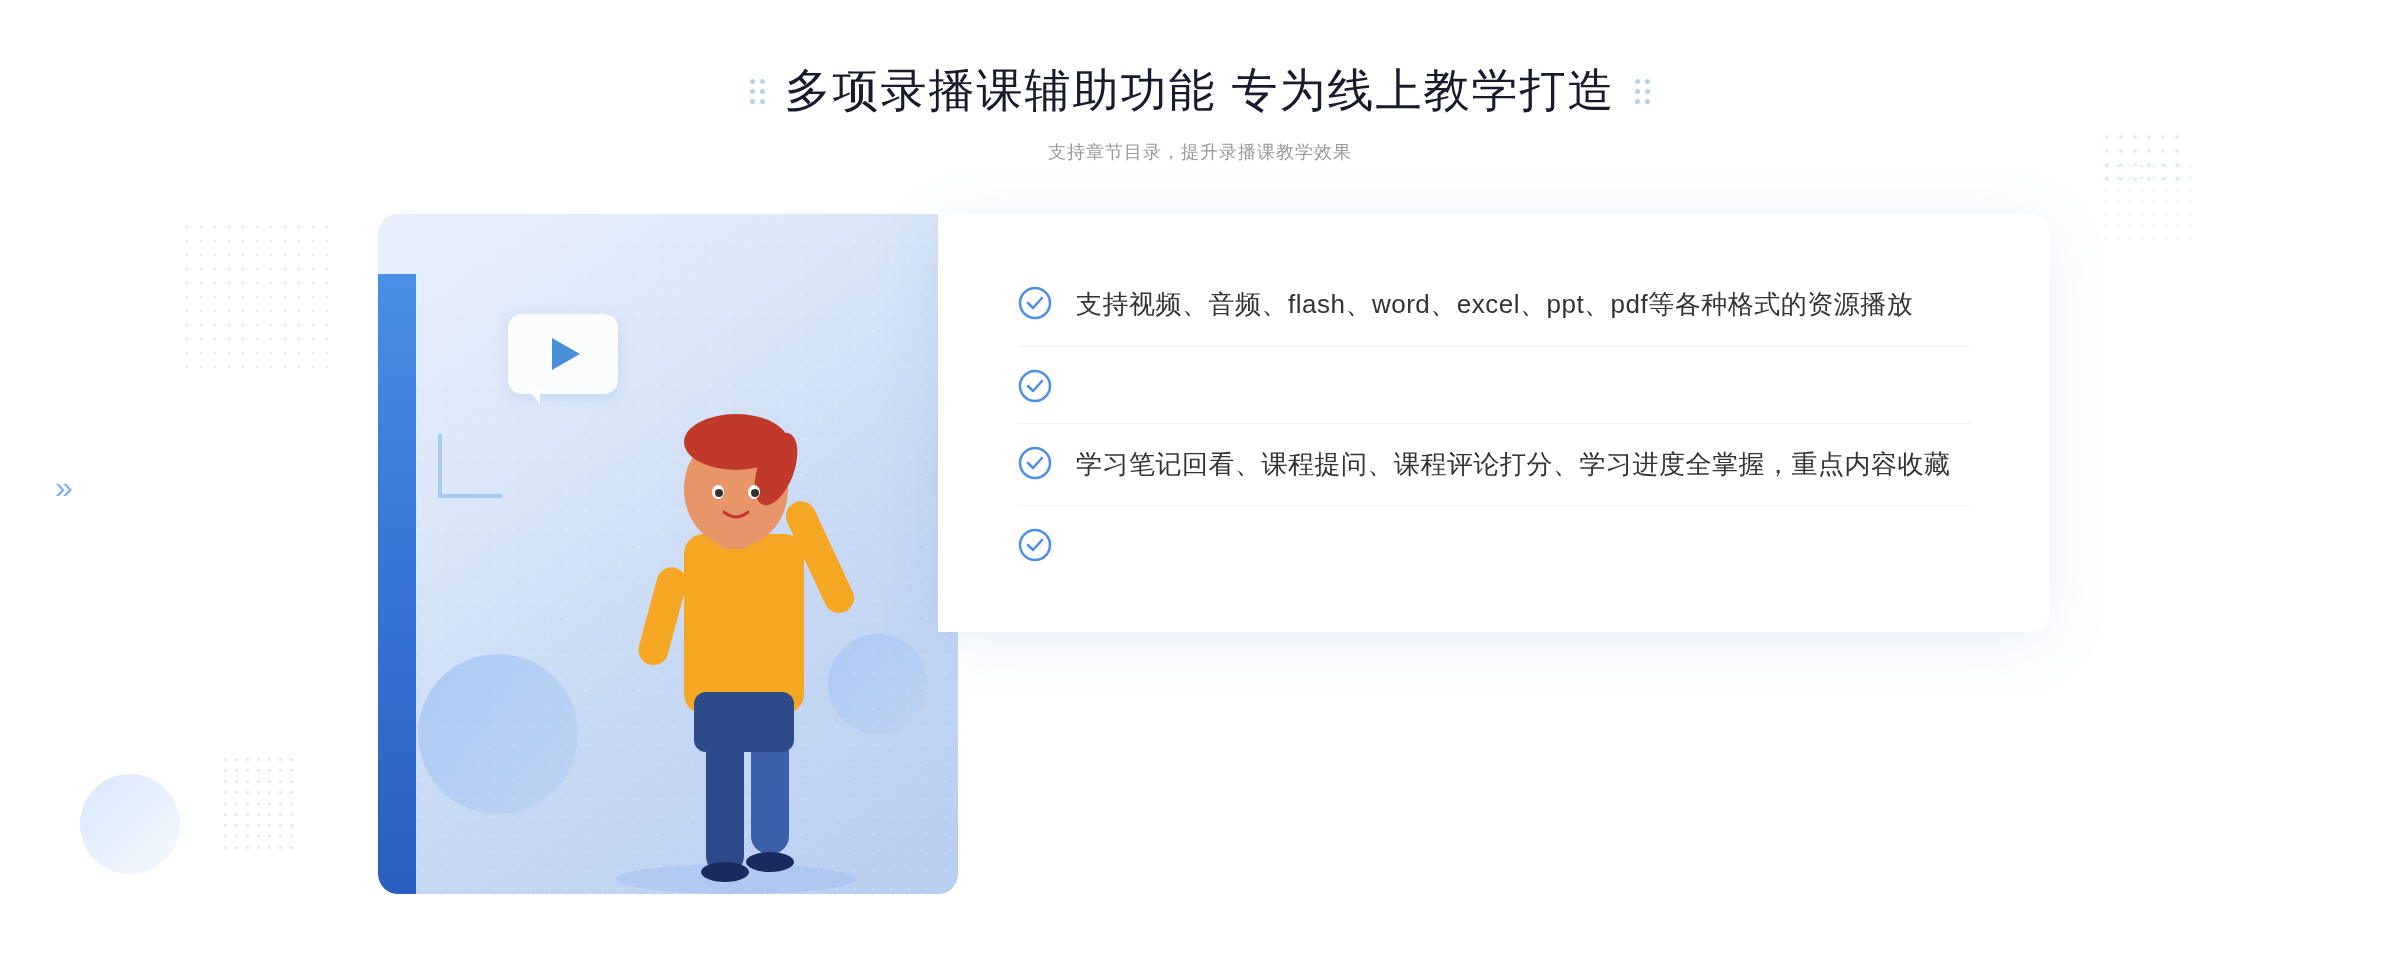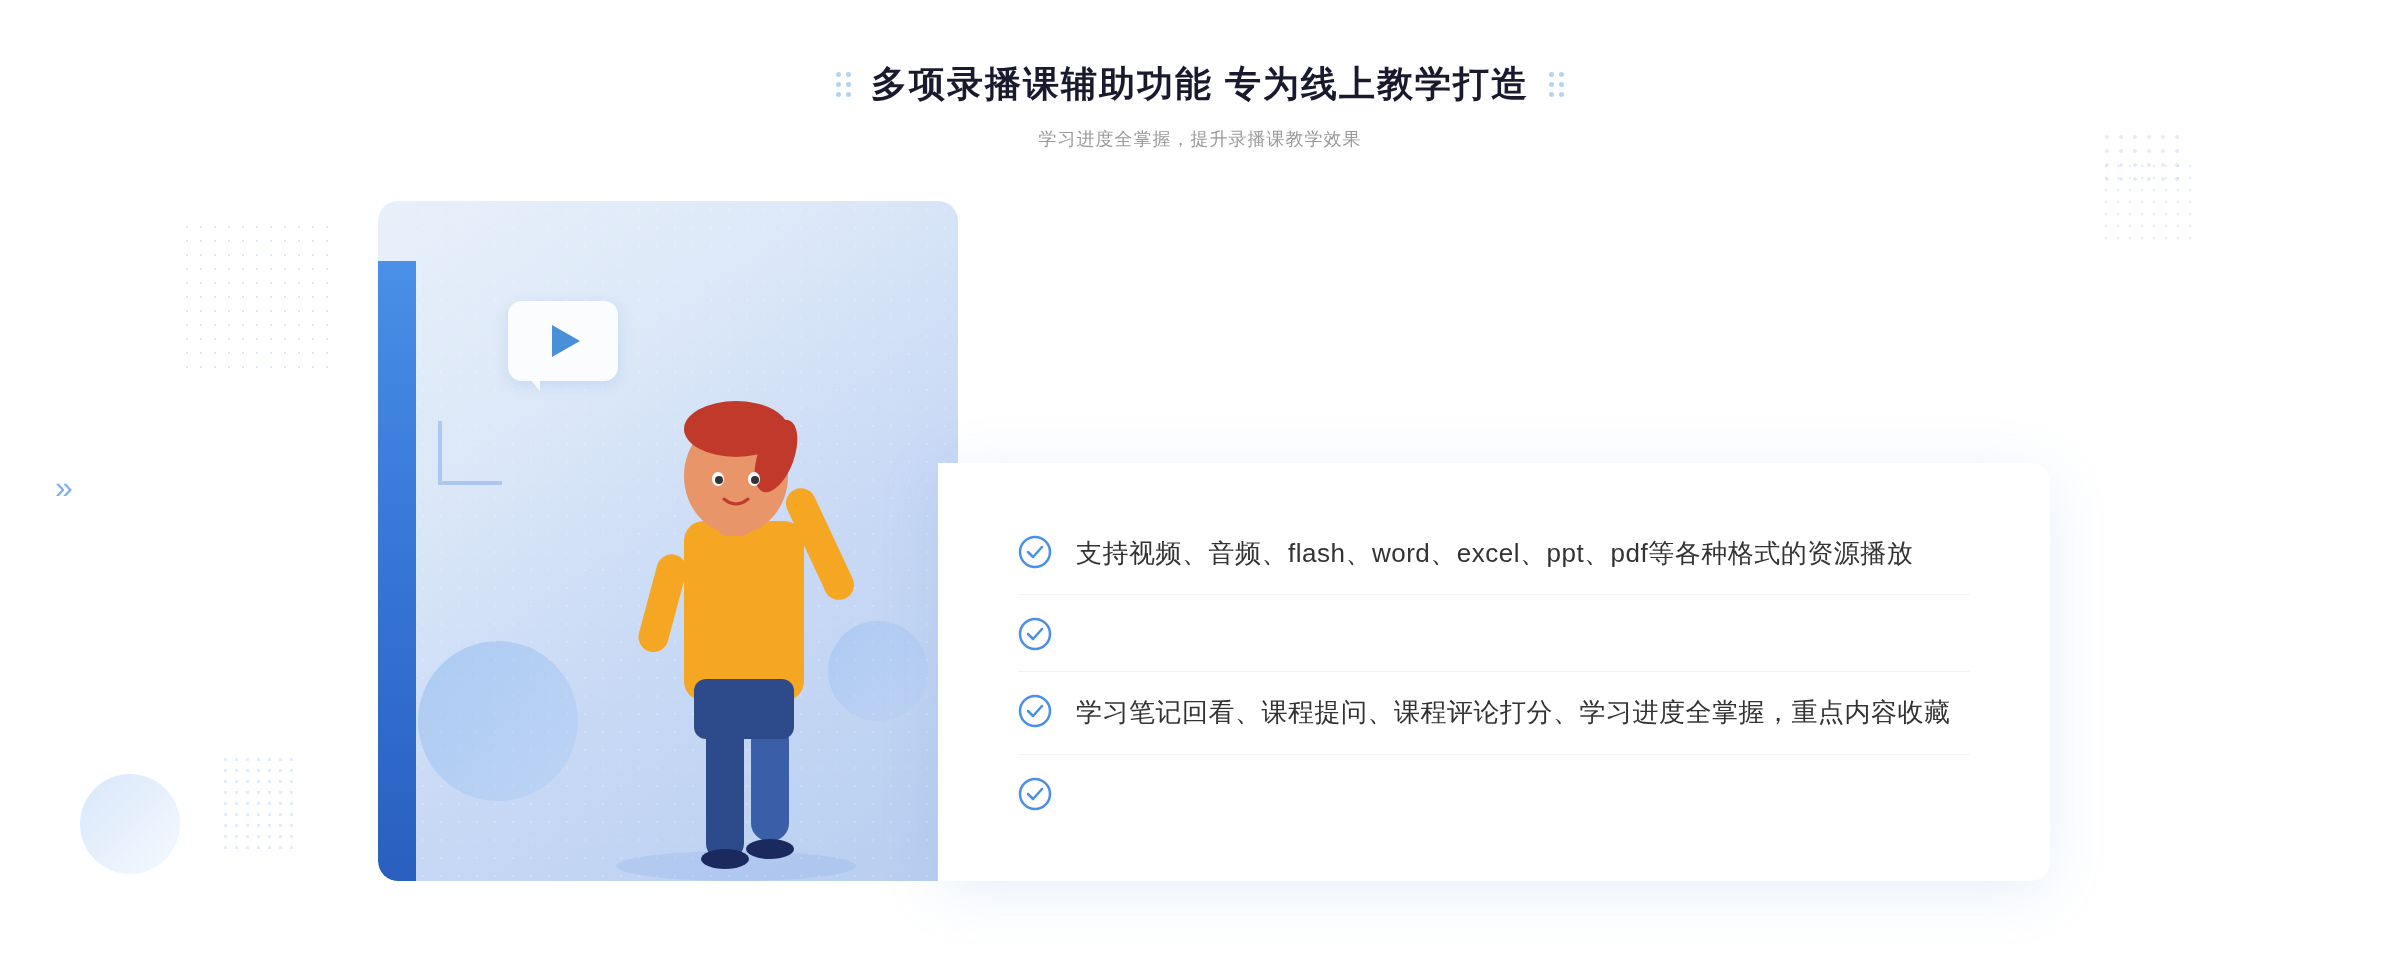--- a/index.html
+++ b/index.html
@@ -90,37 +90,37 @@
 
     .title-dots span i {
       display: block;
       width: 5px;
       height: 5px;
       background: #4a90d9;
       border-radius: 50%;
     }
 
     .main-title {
-      font-size: 36px;
-      font-weight: 700;
+      font-size: 46px;
+      font-weight: 400;
       color: #1a1a2e;
       letter-spacing: 2px;
     }
 
     .sub-title {
       font-size: 18px;
       color: #999999;
       letter-spacing: 1px;
       font-weight: 400;
     }
 
     
     .content-area {
       display: flex;
-      align-items: flex-end;
+      align-items: flex-start;
       width: 1700px;
       min-height: 680px;
       position: relative;
       padding-left: 28px;
     }
 
     
     .illustration-card {
       width: 580px;
       min-height: 680px;
@@ -362,21 +362,21 @@
         <span>
             <i></i>
             <i></i>
           </span>
         <span>
             <i></i>
             <i></i>
           </span>
       </div>
     </div>
-    <p class="sub-title">学习进度全掌握，提升录播课教学效果</p>
+    <p class="sub-title">支持章节目录，提升录播课教学效果</p>
   </div>
 
   <div class="content-area">
 
     <div class="illustration-card">
 
       <div class="accent-bar"></div>
 
       <div class="play-bubble">
         <div class="play-bubble-box">

